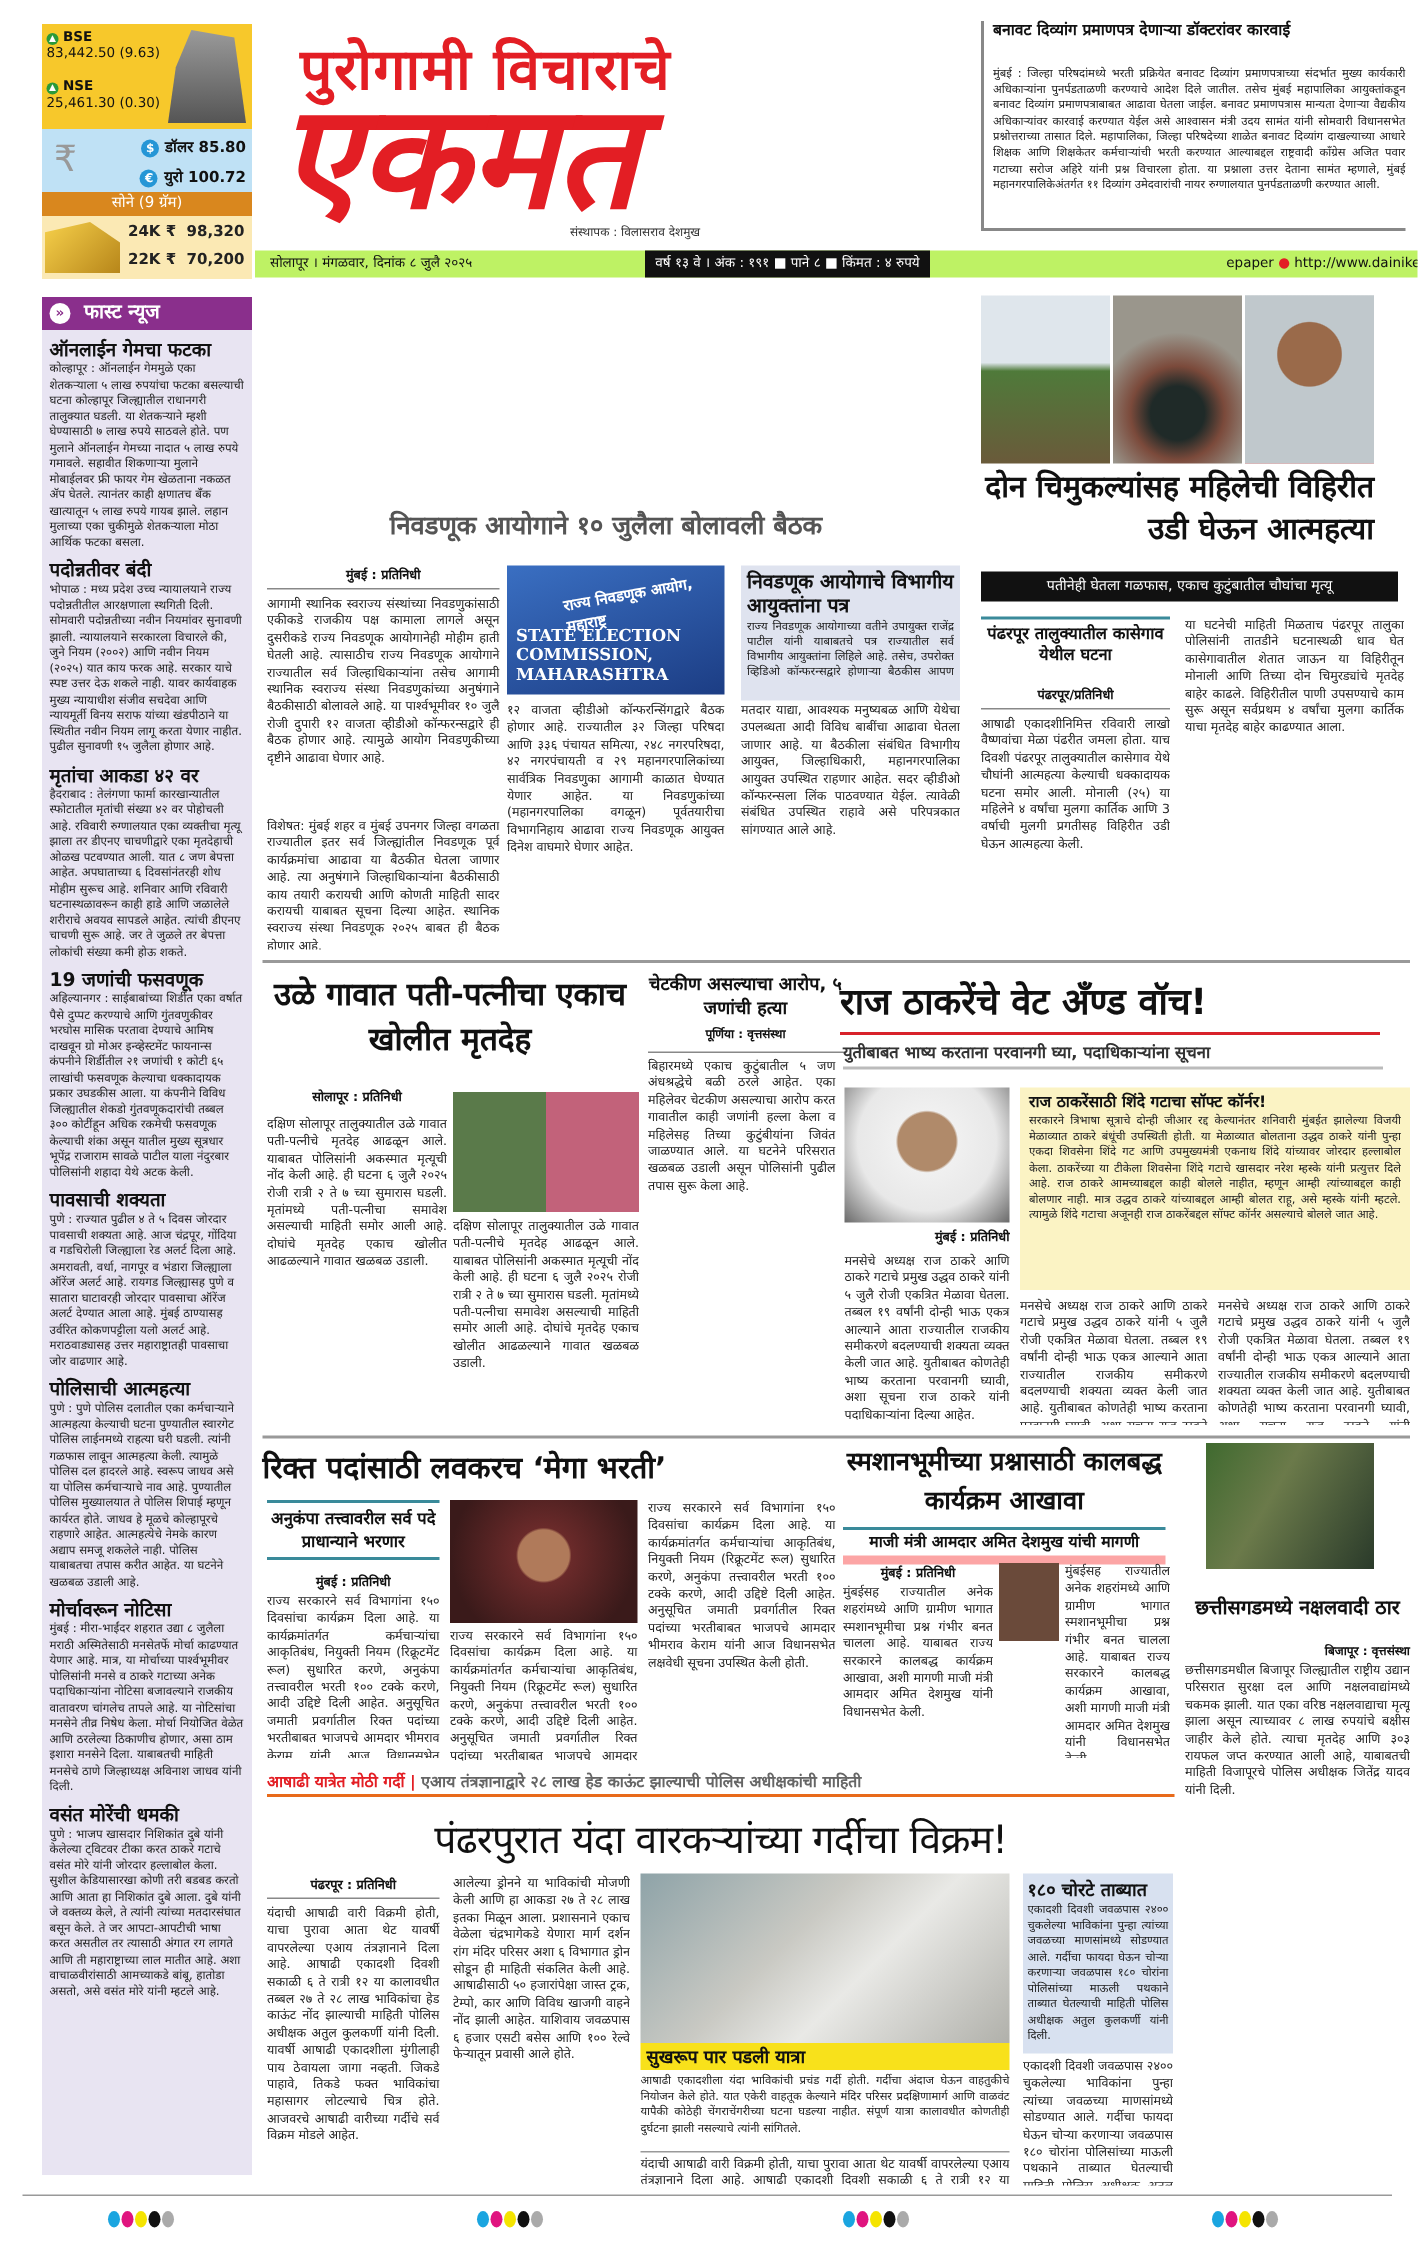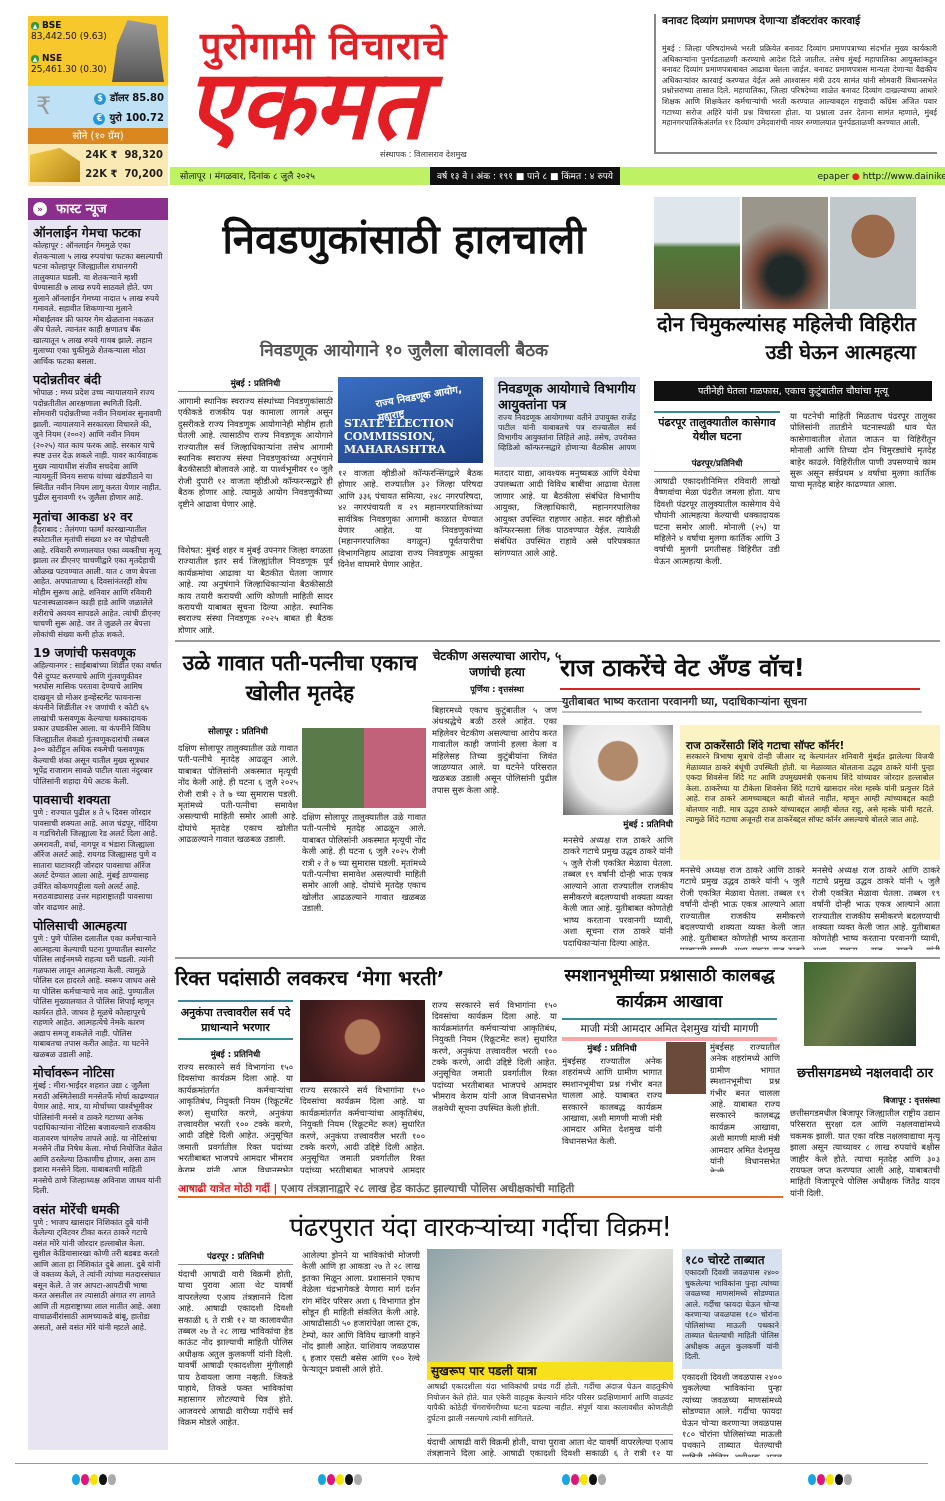--- a/index.html
+++ b/index.html
@@ -53,27 +53,27 @@
 #r-h{left:654px;top:310px;width:262px;font-size:20px;font-weight:bold;text-align:right;line-height:28px}
 #r-sub{left:654px;top:381px;width:278px;height:20px;background:#111;color:#fff;font-size:9.5px;text-align:center;line-height:20px}
 #r-box{left:654px;top:411px;width:126px;height:40px;border-top:2px solid #3a8a9a;text-align:center;font-size:11px;font-weight:bold;line-height:14px;padding-top:3px}
 hr.sep{position:absolute;border:none;border-top:2px solid #999}
 
 #ule-h{left:175px;top:648px;width:250px;text-align:center;font-size:21px;font-weight:bold;line-height:30px}
 #chet-h{left:432px;top:648px;width:130px;text-align:center;font-size:12px;font-weight:bold;line-height:16px}
 #raj-h{left:560px;top:650px;width:385px;font-size:24px;font-weight:bold;line-height:36px}
 #raj-rule{left:560px;top:688px;width:360px;height:2px;background:#d8222a}
 #raj-sub{left:562px;top:693px;width:360px;font-size:11px;font-weight:bold;color:#333;line-height:18px;border-bottom:2px solid #bbb}
-#softbox{left:680px;top:725px;width:260px;height:135px;background:#fbf3c4;padding:13px 6px}
+#softbox{left:680px;top:725px;width:260px;height:135px;background:#fbf3c4;padding:3px 6px}
 #softbox .h{font-size:10.5px;font-weight:bold;line-height:14px}
 
 #rikt-h{left:175px;top:962px;width:380px;font-size:20px;font-weight:bold;line-height:32px}
 #anuk{left:178px;top:1000px;width:115px;font-size:11px;font-weight:bold;text-align:center;line-height:15px;border-top:2px solid #3a8a9a;border-bottom:2px solid #3a8a9a;padding:3px 0}
 #smash-h{left:562px;top:962px;width:215px;text-align:center;font-size:17px;font-weight:bold;line-height:26px}
-#smash-sub{left:562px;top:1018px;width:215px;font-size:10.5px;font-weight:normal;text-align:center;border-top:2px solid #3a8a9a;border-bottom:4px solid #fca5a5;line-height:17px}
+#smash-sub{left:562px;top:1018px;width:215px;font-size:10.5px;font-weight:bold;text-align:center;border-top:2px solid #3a8a9a;border-bottom:6px solid #fca5a5;line-height:17px}
 #chhat-h{left:790px;top:1064px;width:150px;text-align:center;font-size:13px;font-weight:bold;line-height:18px}
 
 #strap{left:178px;top:1180px;width:605px;font-size:10.5px;font-weight:bold;line-height:16px;border-bottom:2px solid #e86a1a}
 #strap .a{color:#e31e24}
 #strap .b{color:#666}
 #pandh-h{left:178px;top:1205px;width:605px;text-align:center;font-size:26px;font-weight:normal;line-height:44px;letter-spacing:-.5px}
 #yatra-img{left:427px;top:1249px;width:246px;height:113px;background:linear-gradient(135deg,#8ea3a8 0%,#c9c9c3 40%,#e9e9e6 60%,#b0b0aa 100%)}
 #yatra-cap{left:427px;top:1362px;width:246px;height:18px;background:#f8e11b;font-size:12px;font-weight:bold;line-height:18px;padding-left:4px}
 #chor{left:682px;top:1249px;width:100px;height:120px;background:#d8e1f0;padding:3px}
 #chor .h{font-size:12px;font-weight:bold;line-height:16px}
@@ -94,21 +94,21 @@
       <span class="up">▲</span><b>NSE</b><br>
       <span>25,461.30 (0.30)</span>
     </div>
     <div class="bldg"></div>
   </div>
   <div class="mk-cur">
     <span class="rupee">₹</span>
     <div class="c" style="top:4px"><span class="cicon">$</span><span>डॉलर</span> <span>85.80</span></div>
     <div class="c" style="top:24px"><span class="cicon">€</span><span>युरो</span> <span>100.72</span></div>
   </div>
-  <div class="mk-gold-h">सोने (१० ग्रॅम)</div>
+  <div class="mk-gold-h">सोने (9 ग्रॅम)</div>
   <div class="mk-gold">
     <div class="bars"></div>
     <div class="g" style="top:5px"><span>24K ₹</span>&nbsp;&nbsp;<span>98,320</span></div>
     <div class="g" style="top:24px"><span>22K ₹</span>&nbsp;&nbsp;<span>70,200</span></div>
   </div>
 </div>
 
 <div id="mast-top" class="abs">पुरोगामी विचाराचे</div>
 <div id="mast-main" class="abs">एकमत</div>
 <div id="founder" class="abs">संस्थापक : विलासराव देशमुख</div>
@@ -154,21 +154,20 @@
       <div class="h">मोर्चावरून नोटिसा</div>
       <div class="b">मुंबई : मीरा-भाईंदर शहरात उद्या ८ जुलैला मराठी अस्मितेसाठी मनसेतर्फे मोर्चा काढण्यात येणार आहे. मात्र, या मोर्चाच्या पार्श्वभूमीवर पोलिसांनी मनसे व ठाकरे गटाच्या अनेक पदाधिकाऱ्यांना नोटिसा बजावल्याने राजकीय वातावरण चांगलेच तापले आहे. या नोटिसांचा मनसेने तीव्र निषेध केला. मोर्चा नियोजित वेळेत आणि ठरलेल्या ठिकाणीच होणार, असा ठाम इशारा मनसेने दिला. याबाबतची माहिती मनसेचे ठाणे जिल्हाध्यक्ष अविनाश जाधव यांनी दिली.</div>
     </div>
   <div class="fn">
       <div class="h">वसंत मोरेंची धमकी</div>
       <div class="b">पुणे : भाजप खासदार निशिकांत दुबे यांनी केलेल्या ट्विटवर टीका करत ठाकरे गटाचे वसंत मोरे यांनी जोरदार हल्लाबोल केला. सुशील केडियासारखा कोणी तरी बडबड करतो आणि आता हा निशिकांत दुबे आला. दुबे यांनी जे वक्तव्य केले, ते त्यांनी त्यांच्या मतदारसंघात बसून केले. ते जर आपटा-आपटीची भाषा करत असतील तर त्यासाठी अंगात रग लागते आणि ती महाराष्ट्राच्या लाल मातीत आहे. अशा वाचाळवीरांसाठी आमच्याकडे बांबू, हातोडा असतो, असे वसंत मोरे यांनी म्हटले आहे.</div>
     </div>
 </div>
 
 <div id="lead-h" class="abs">
-  <div style="font-size:40px;line-height:66px">निवडणुकांसाठी हालचाली</div>
 </div>
 <div id="lead-sub" class="abs">निवडणूक आयोगाने १० जुलैला बोलावली बैठक</div>
 <div class="abs" style="left:178px;top:377px;width:155px">
   <div class="byline">मुंबई : प्रतिनिधी</div>
   <div class="txt" style="height:250px">आगामी स्थानिक स्वराज्य संस्थांच्या निवडणुकांसाठी एकीकडे राजकीय पक्ष कामाला लागले असून दुसरीकडे राज्य निवडणूक आयोगानेही मोहीम हाती घेतली आहे. त्यासाठीच राज्य निवडणूक आयोगाने राज्यातील सर्व जिल्हाधिकाऱ्यांना तसेच आगामी स्थानिक स्वराज्य संस्था निवडणुकांच्या अनुषंगाने बैठकीसाठी बोलावले आहे. या पार्श्वभूमीवर १० जुलै रोजी दुपारी १२ वाजता व्हीडीओ कॉन्फरन्सद्वारे ही बैठक होणार आहे. त्यामुळे आयोग निवडणुकीच्या दृष्टीने आढावा घेणार आहे.</div>
 </div>
 <div id="sec-img" class="img">
   <div class="m">राज्य निवडणूक आयोग, महाराष्ट्र</div>
   <div class="s">STATE ELECTION COMMISSION, MAHARASHTRA</div>
 </div>

